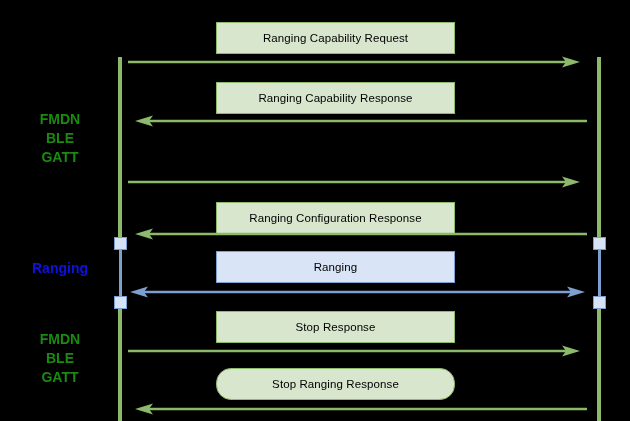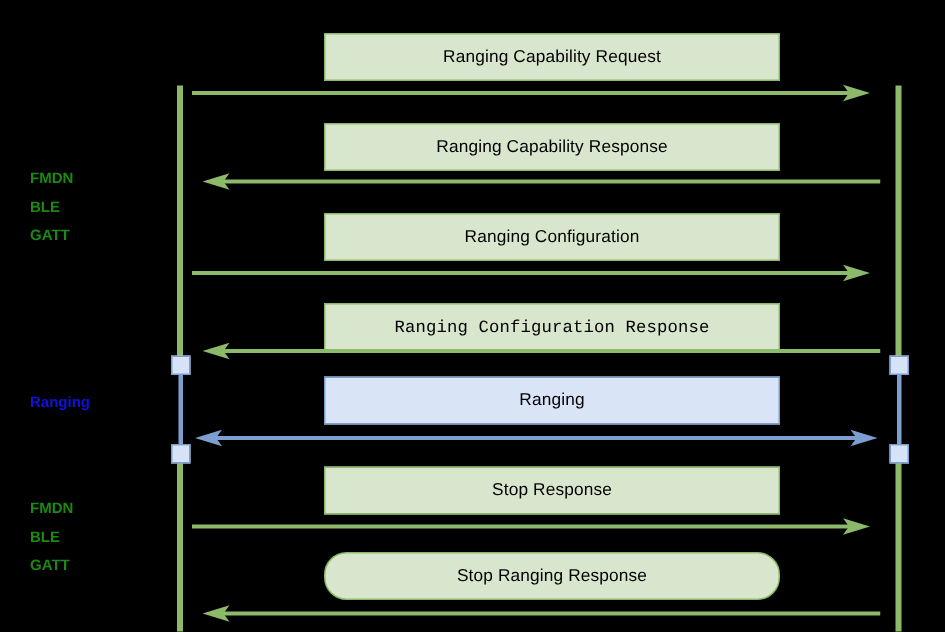--- a/index.html
+++ b/index.html
@@ -7,32 +7,32 @@
        font-family:"Liberation Sans","DejaVu Sans",sans-serif;}
   #stage{position:relative;width:630px;height:421px;background:#000;}
 
   .lifeline{position:absolute;width:4px;}
   .lifeline.green{background:#8cb96a;}
   .lifeline.blue{background:#7d9fd0;width:3px;}
 
   .act-box{position:absolute;width:13px;height:13px;
            background:#d6e3f7;border:1.5px solid #7d9fd0;box-sizing:border-box;}
 
-  .msg-box{position:absolute;left:216px;width:304px;height:32px;
+  .msg-box{position:absolute;left:216px;width:239px;height:32px;
            box-sizing:border-box;display:flex;align-items:center;
            justify-content:center;font-size:11.5px;color:#000;
            letter-spacing:.1px;white-space:nowrap;}
   .msg-box.green{background:#d8e6cd;border:1px solid #8cb96a;}
   .msg-box.blue{background:#d9e5f6;border:1px solid #7d9fd0;}
 
   .arrow{position:absolute;height:12px;}
   .arrow svg{display:block;}
 
-  .phase-label{position:absolute;text-align:left;font-weight:bold;
-               font-size:10px;line-height:19px;white-space:nowrap;}
+  .phase-label{position:absolute;text-align:center;font-weight:bold;
+               font-size:14px;line-height:19px;white-space:nowrap;}
   .phase-label.green{color:#1a8a10;}
   .phase-label.blue{color:#1010e0;}
 </style>
 </head>
 <body>
 
 <div id="stage">
 
   <div class="lifeline green" style="left:118px;top:57px;height:186px;"></div>
   <div class="lifeline green" style="left:597px;top:57px;height:186px;"></div>
@@ -77,31 +77,28 @@
   <div class="msg-box green" style="top:82px;">
     <span>Ranging Capability Response</span>
   </div>
   <div class="arrow" style="left:135px;top:115px;width:452px;">
     <svg width="452" height="12" viewBox="0 0 452 12">
       <line x1="9" y1="6" x2="452" y2="6" stroke="#8cb96a" stroke-width="2.6"></line>
       <polygon points="0,6 18,0.5 14,6 18,11.5" fill="#8cb96a"></polygon>
     </svg>
   </div>
 
-  <div class="msg-box green" style="top:142px;">
-    <span>Ranging Configuration</span>
-  </div>
   <div class="arrow" style="left:128px;top:176px;width:452px;">
     <svg width="452" height="12" viewBox="0 0 452 12">
       <line x1="0" y1="6" x2="443" y2="6" stroke="#8cb96a" stroke-width="2.6"></line>
       <polygon points="452,6 434,0.5 438,6 434,11.5" fill="#8cb96a"></polygon>
     </svg>
   </div>
 
-  <div class="msg-box green" style="top:202px;font-family:Liberation Mono, monospace;">
+  <div class="msg-box green" style="top:202px;">
     <span>Ranging Configuration Response</span>
   </div>
   <div class="arrow" style="left:135px;top:228px;width:452px;">
     <svg width="452" height="12" viewBox="0 0 452 12">
       <line x1="9" y1="6" x2="452" y2="6" stroke="#8cb96a" stroke-width="2.6"></line>
       <polygon points="0,6 18,0.5 14,6 18,11.5" fill="#8cb96a"></polygon>
     </svg>
   </div>
 
   <div class="msg-box blue" style="top:251px;">

